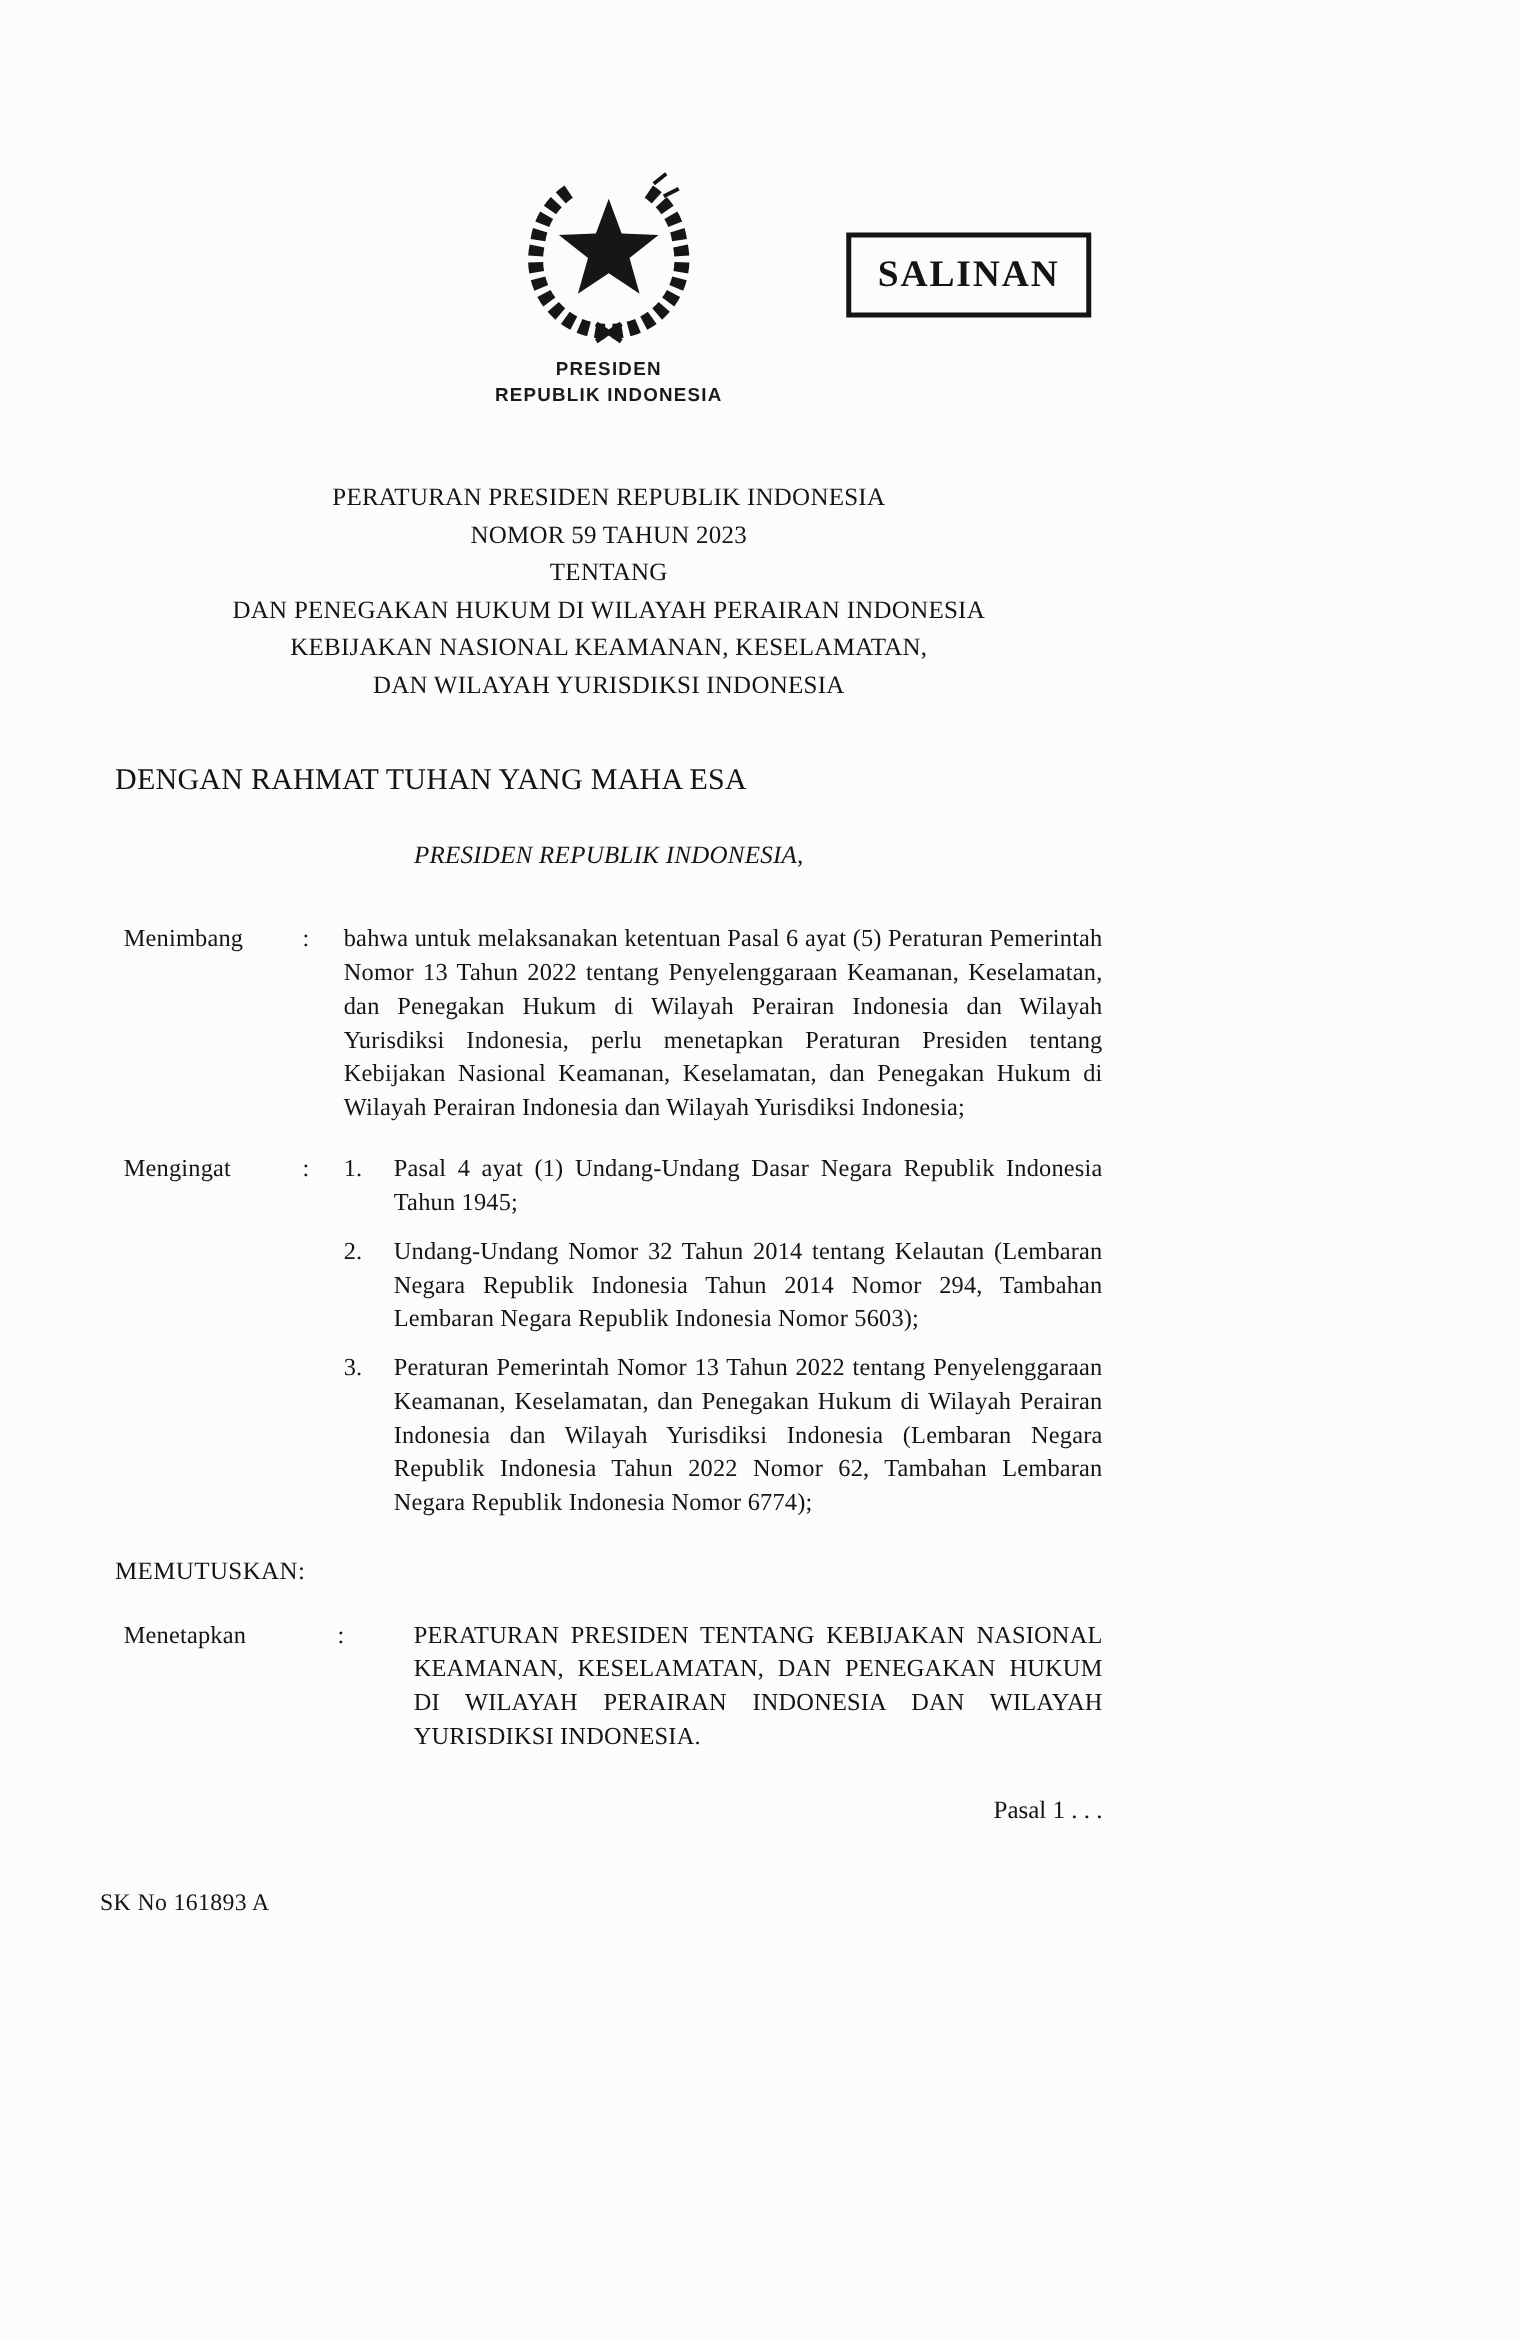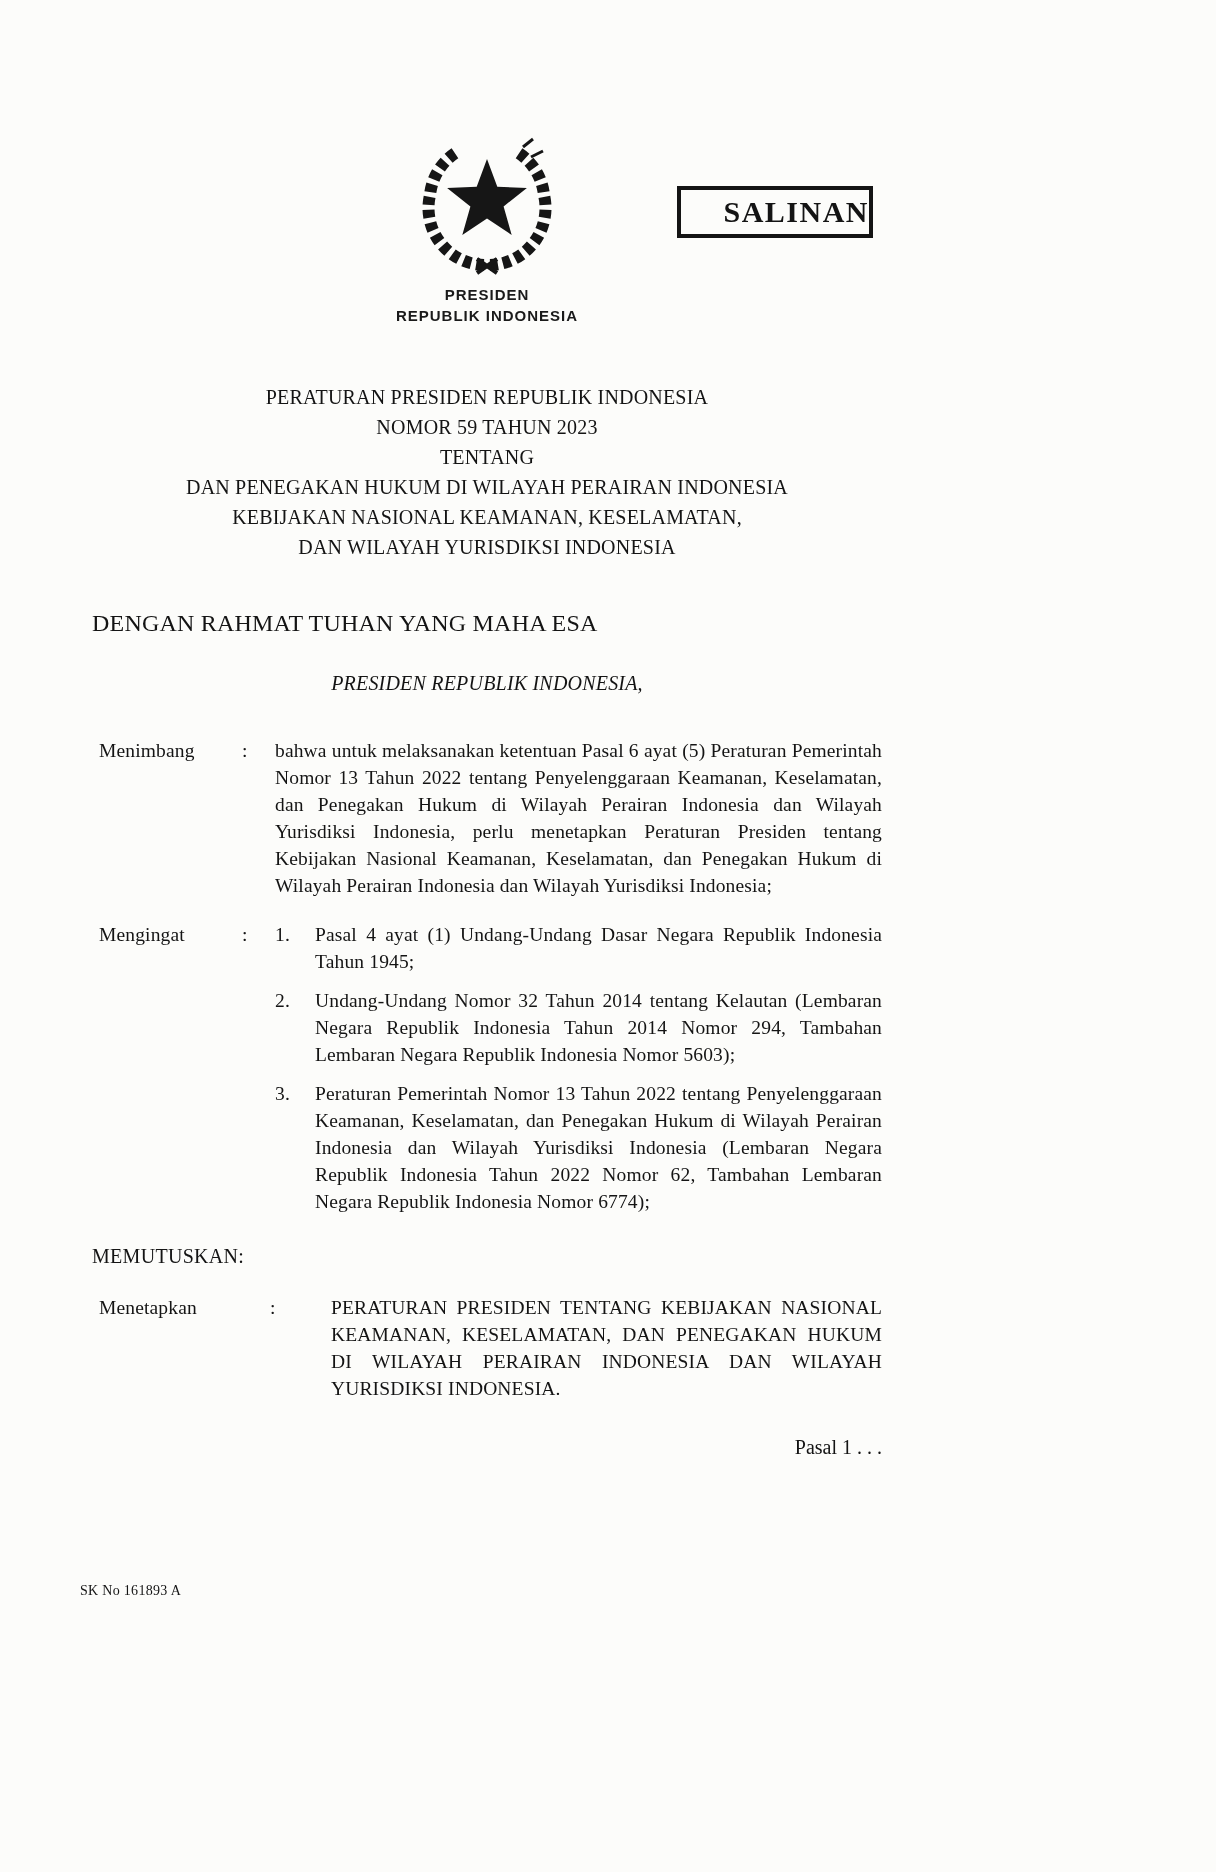--- a/index.html
+++ b/index.html
@@ -26,23 +26,23 @@
     font-weight:bold;
     font-size:15px;
     letter-spacing:1px;
     line-height:21px;
     color:#1a1a1a;
   }
   
   .stamp {
     position:absolute;
     left:677px; top:186px;
-    width:196px; height:52px;
+    width:196px; height:68px;
     border:4px solid #141414;
-    display:flex; align-items:center; justify-content:flex-end;
+    display:flex; align-items:center; justify-content:center;
     font-family:"Liberation Serif", serif;
     font-weight:bold;
     font-size:30px;
     letter-spacing:1.5px;
   }
   
   .title-block {
     margin-top:56px;
     text-align:center;
     font-size:20px;
@@ -92,22 +92,22 @@
     letter-spacing:0.3px;
   }
   
   .continuation {
     margin-top:34px;
     text-align:right;
     font-size:20px;
   }
   .sk-number {
     position:absolute;
-    left:80px; top:1583px;
-    font-size:14px;
+    left:80px; top:1512px;
+    font-size:19px;
     letter-spacing:0.3px;
   }
 </style>
 </head>
 <body>
 
 <div class="page">
 
   <div class="stamp">
     <span>SALINAN</span>

